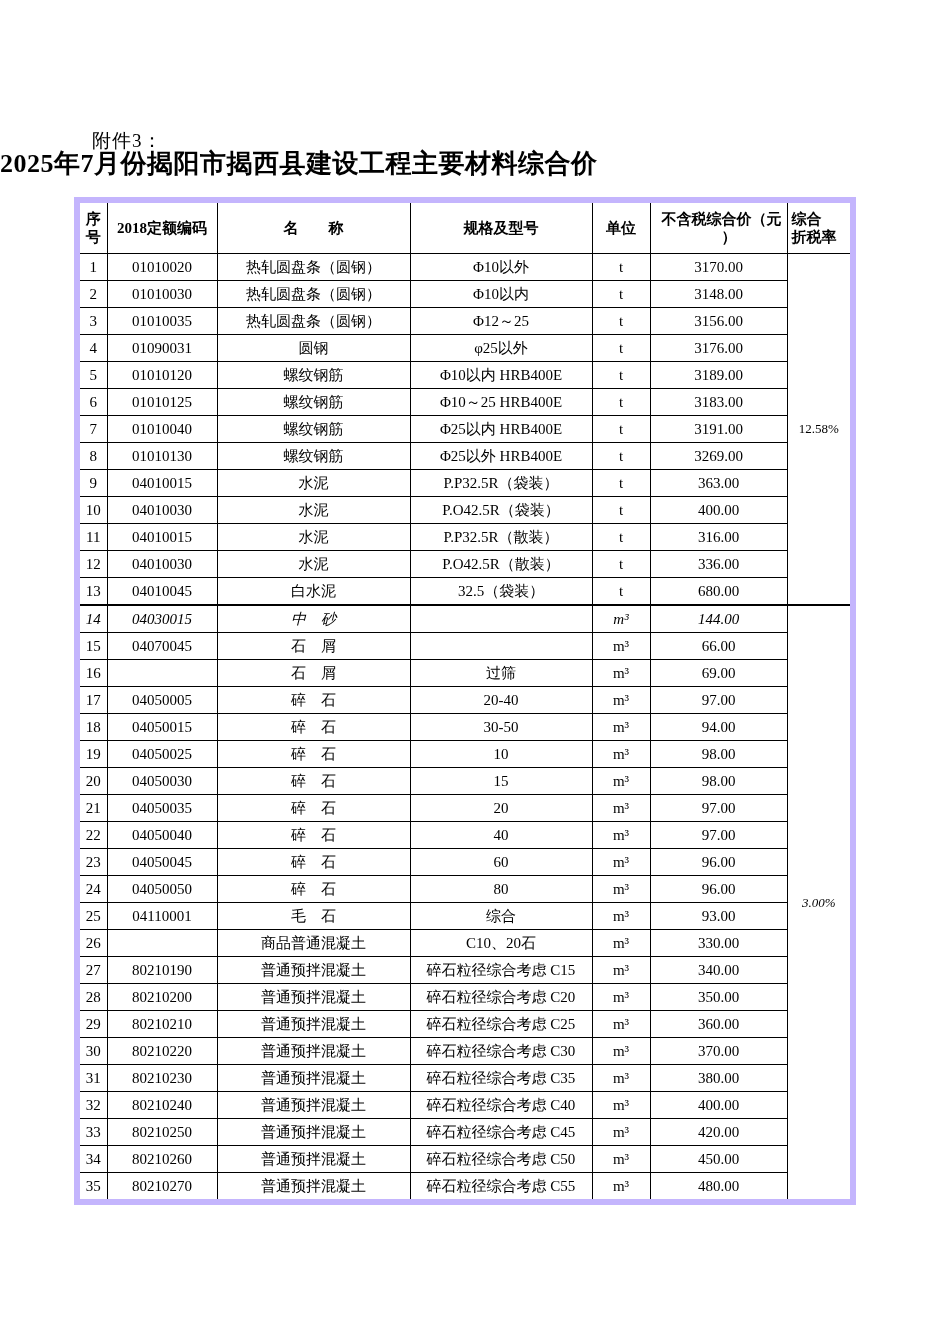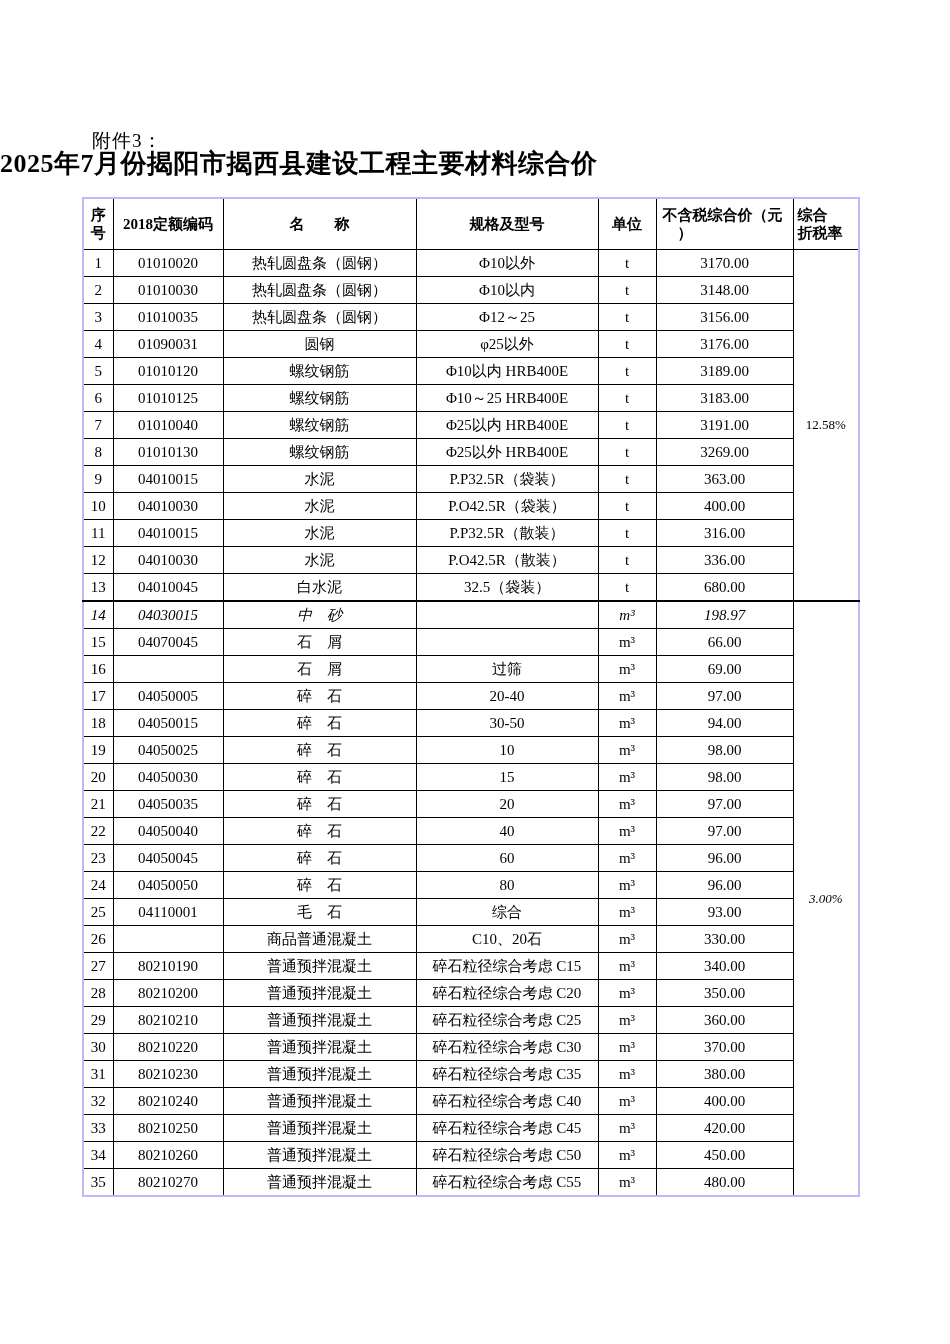--- a/index.html
+++ b/index.html
@@ -12,34 +12,34 @@
   .attachment-label{
     position:absolute;left:92px;top:110px;
     font-size:19px;letter-spacing:1px;margin-top:18px;
   }
   .doc-title{
     position:absolute;top:146px;left:0;width:950px;
     font-size:26px;font-weight:bold;
     letter-spacing:0.5px;
   }
   table.price-table{
-    position:absolute;left:82px;top:197px;
+    position:absolute;left:74px;top:197px;
     border-collapse:collapse;table-layout:fixed;
-    border:2px solid #c4b5fd;
+    border:6px solid #c4b5fd;
   }
   .price-table th,.price-table td{
     border:1px solid #000;
     text-align:center;vertical-align:middle;
     padding:0;overflow:hidden;
     font-size:15px;line-height:1.2;
   }
   .price-table thead th{
     height:50px;font-weight:bold;white-space:pre-line;
   }
-  .price-table thead th.h-price{text-align:left;padding-left:6px;}
+  .price-table thead th.h-price{text-align:center;padding-left:6px;}
   .price-table thead th.h-tax{text-align:left;padding-left:4px;}
   .price-table tbody td{height:26px;}
   .price-table tr.group-start td{border-top:2px solid #000;font-style:italic;}
   .price-table td.tax-cell{font-size:13px;}
 </style>
 </head>
 <body>
 
 <div class="attachment-label">附件3：</div>
 
@@ -173,21 +173,21 @@
         <td>32.5（袋装）</td>
         <td>t</td>
         <td>680.00</td>
       </tr>
       <tr class="group-start">
         <td>14</td>
         <td>04030015</td>
         <td>中　砂</td>
         <td></td>
         <td>m³</td>
-        <td>198.97</td>
+        <td>144.00</td>
         <td rowspan="22" class="tax-cell">3.00%</td>
       </tr>
       <tr>
         <td>15</td>
         <td>04070045</td>
         <td>石　屑</td>
         <td></td>
         <td>m³</td>
         <td>66.00</td>
       </tr>

